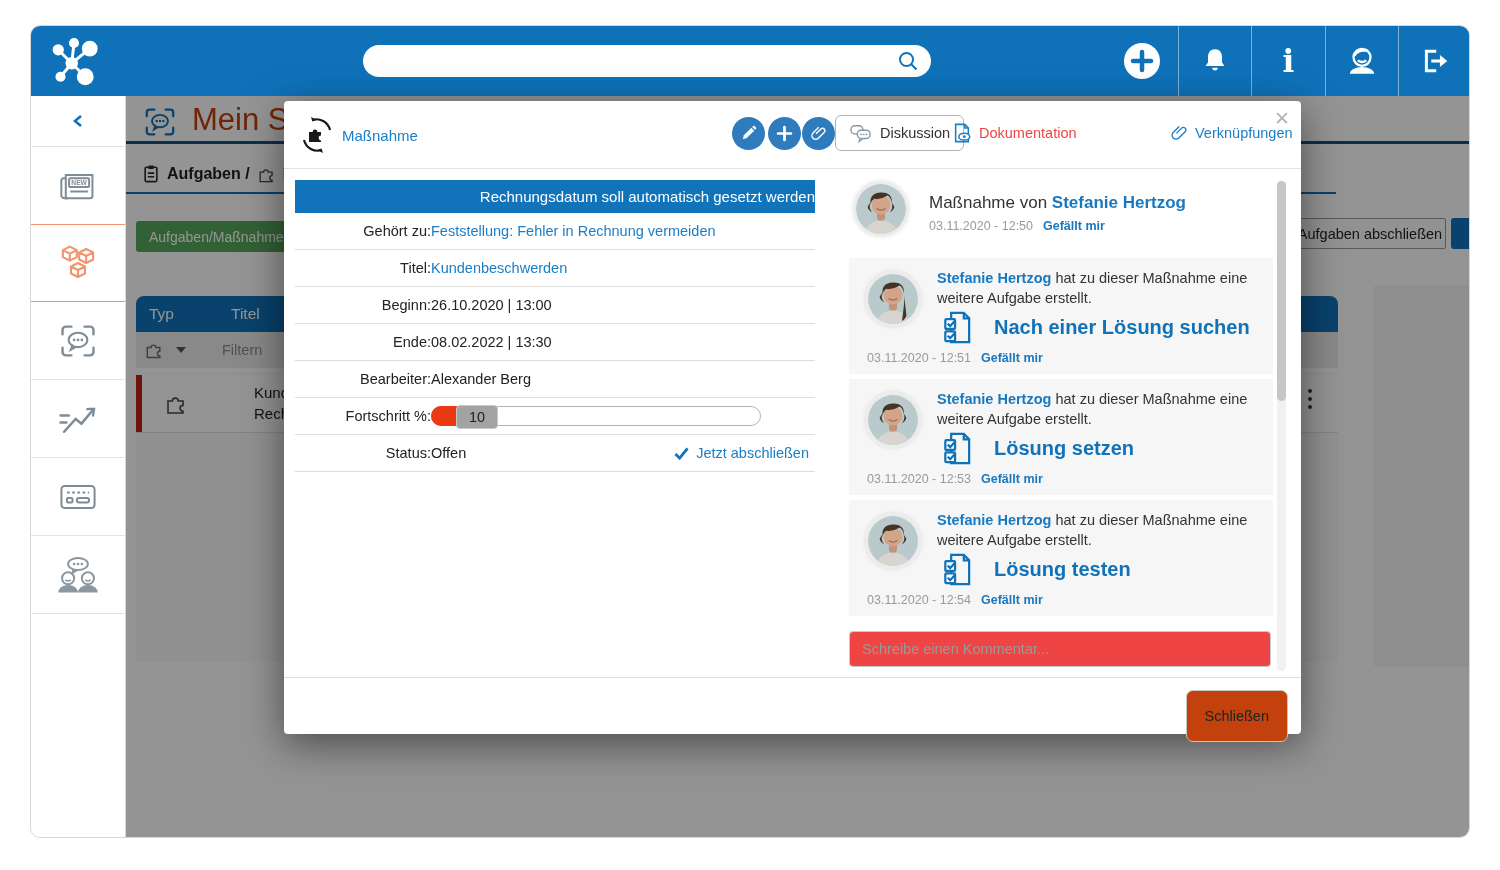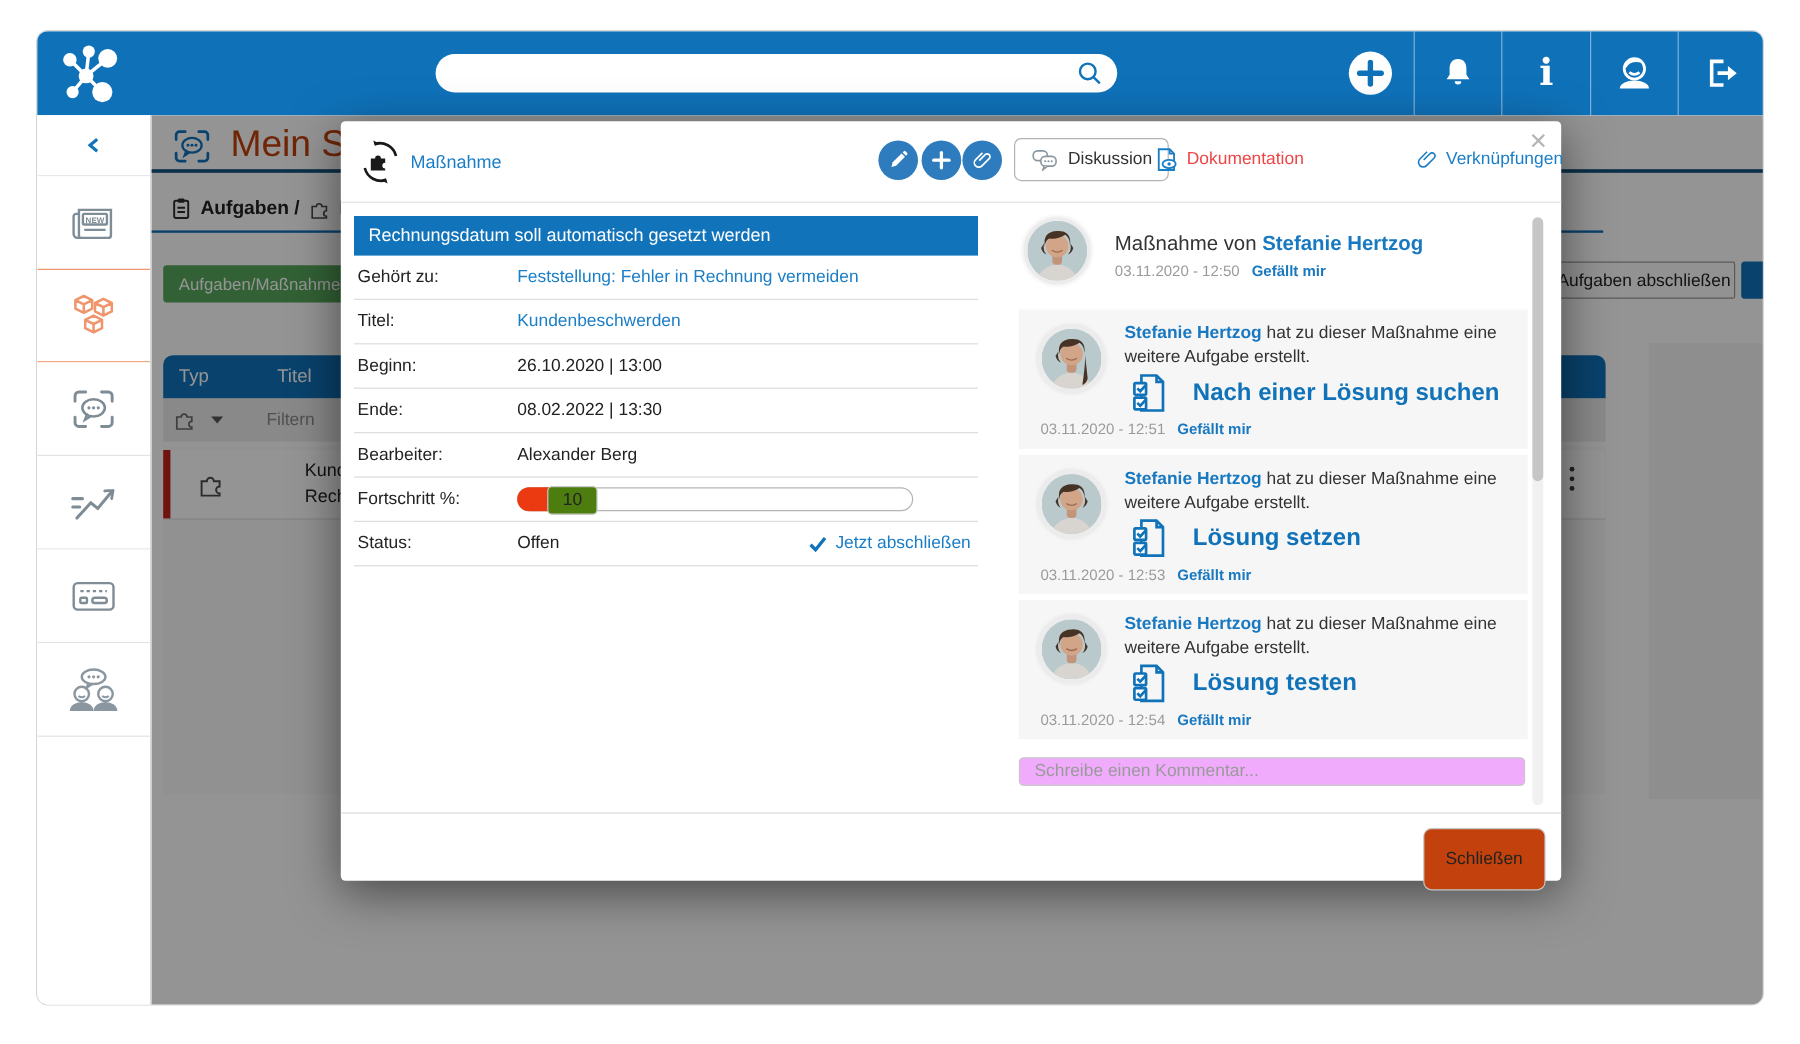--- a/index.html
+++ b/index.html
@@ -46,52 +46,52 @@
   .row-kebab { position:absolute; left:1166px; top:14px; display:flex; flex-direction:column; gap:4px; cursor:pointer; }
   .row-kebab i { width:4px; height:4px; border-radius:50%; background:#3a3a3a; }
   .overlay { position:absolute; left:0; top:0; width:1345px; height:743px; background:rgba(0,0,0,.42); z-index:20; }
 
   
   .modal { position:absolute; left:253px; top:75px; width:1017px; height:633px; background:#fff; border-radius:4px; z-index:60; box-shadow:0 10px 40px rgba(0,0,0,.5); }
   .m-head { position:absolute; left:0; top:0; width:1017px; height:68px; border-bottom:1px solid #e2e2e2; }
   .m-type-ico { position:absolute; left:14px; top:15px; }
   .m-type { position:absolute; left:58px; top:26px; font-size:15px; color:#1a7ec7; }
   .circ { position:absolute; top:16px; width:33px; height:33px; border-radius:50%; background:#2e7cbd; display:flex; align-items:center; justify-content:center; cursor:pointer; }
-  .tab { position:absolute; top:14px; height:36px; display:flex; align-items:center; gap:7px; font-size:14.5px; cursor:pointer;margin-left:10px; }
+  .tab { position:absolute; top:14px; height:36px; display:flex; align-items:center; gap:7px; font-size:14.5px; cursor:pointer; }
   .tab-active { left:551px; padding:0 13px; background:#fff; border:1px solid #b3b3b3; border-radius:6px; color:#333; }
   .tab-doc { left:660px; padding:0 8px; color:#ef4444; }
   .tab-links { left:878px; padding:0 8px; color:#1a7ec7; }
   .m-close { position:absolute; left:990px; top:8px; font-size:19px; color:#b5b5b5; cursor:pointer; line-height:1; }
 
-  .m-left { position:absolute; left:11px; top:79px; width:520px; }
+  .m-left { position:absolute; left:11px; top:79px; width:520px;text-align:right; }
   .m-title { height:33px; background:#1173ba; color:#fff; font-size:15px; line-height:33px; padding-left:12px; white-space:nowrap; overflow:hidden; }
   .f-row { height:37px; display:flex; align-items:center; border-bottom:1px solid #ddd; font-size:14.5px; color:#222; position:relative; }
   .f-label { width:136px; padding-left:3px; flex:none; }
   .f-link { color:#1a7ec7; cursor:pointer; }
   .slider { position:relative; width:330px; height:20px; border:1px solid #b5b5b5; border-radius:10px; background:#fff; cursor:pointer; }
   .slider .fill { position:absolute; left:-1px; top:-1px; width:30px; height:20px; background:#eb3a12; border-radius:10px 0 0 10px; }
-  .slider .handle { position:absolute; left:24px; top:-2px; width:42px; height:24px; background:#4d7c0f; border:1px solid #c9c9c9; border-radius:4px; font-size:14.5px; color:#222; display:flex; align-items:center; justify-content:center; }
+  .slider .handle { position:absolute; left:24px; top:-2px; width:42px; height:24px; background:#a3a3a3; border:1px solid #c9c9c9; border-radius:4px; font-size:14.5px; color:#222; display:flex; align-items:center; justify-content:center; }
   .status-action { position:absolute; right:6px; display:flex; align-items:center; gap:7px; color:#1a7ec7; font-size:14.5px; cursor:pointer; }
 
   .m-feed { position:absolute; left:565px; top:80px; width:424px; }
   .avatar { width:56px; height:56px; border-radius:50%; overflow:hidden; border:3px solid #ececec; flex:none; box-shadow:0 0 4px rgba(0,0,0,.12); }
   .feed-origin { position:relative; height:72px; margin-bottom:5px; }
   .feed-origin .avatar { position:absolute; left:4px; top:0; }
   .fo-line { position:absolute; left:80px; top:12px; font-size:17px; color:#333; white-space:nowrap; }
   .fo-meta { position:absolute; left:80px; top:38px; }
   .meta { font-size:12.5px; color:#9a9a9a; display:flex; gap:10px; align-items:center; white-space:nowrap; }
   .like { color:#1878c0; font-weight:bold; cursor:pointer; }
   .name-link { color:#1878c0; font-weight:bold; cursor:pointer; }
   .feed-card { position:relative; width:424px; height:116px; background:#f6f6f6; margin-bottom:5px; }
   .feed-card .avatar { position:absolute; left:16px; top:13px; }
   .fc-text { position:absolute; left:88px; top:10px; width:326px; font-size:14.5px; line-height:20px; color:#333; }
   .fc-task { position:absolute; left:93px; top:52px; display:flex; align-items:center; gap:22px; }
   .fc-task .t-link { font-size:20px; font-weight:bold; color:#1072b8; cursor:pointer; white-space:nowrap; }
   .fc-meta { position:absolute; left:18px; bottom:9px; }
-  .comment-wrap { margin-top:15px; width:422px; height:24px; border:1px solid #c9c9c9; border-radius:4px; background:#f0abfc; }
+  .comment-wrap { margin-top:15px; width:422px; height:36px; border:1px solid #c9c9c9; border-radius:4px; background:#ef4444; }
   .comment-wrap input { width:100%; height:100%; border:none; outline:none; background:transparent; padding:0 12px; font-size:14.5px; color:#333; }
   .comment-wrap input::placeholder { color:#9a9a9a; }
   .m-scroll { position:absolute; left:993px; top:80px; width:9px; height:490px; background:#f1f1f1; border-radius:5px; }
   .m-thumb { position:absolute; left:0; top:0; width:9px; height:220px; background:#c6c6c6; border-radius:5px; cursor:pointer; }
   .m-foot { position:absolute; left:0; top:576px; width:1017px; height:57px; border-top:1px solid #ddd; }
   .btn-close { position:absolute; right:13px; top:12px; padding:17px 18px; background:#c2410c; border:1px solid #c6c6c6; border-radius:7px; font-size:14.5px; color:#222; cursor:pointer; }
 
   .ic { display:block; }
   input::placeholder { color:#8b8b8b; }
 </style>

